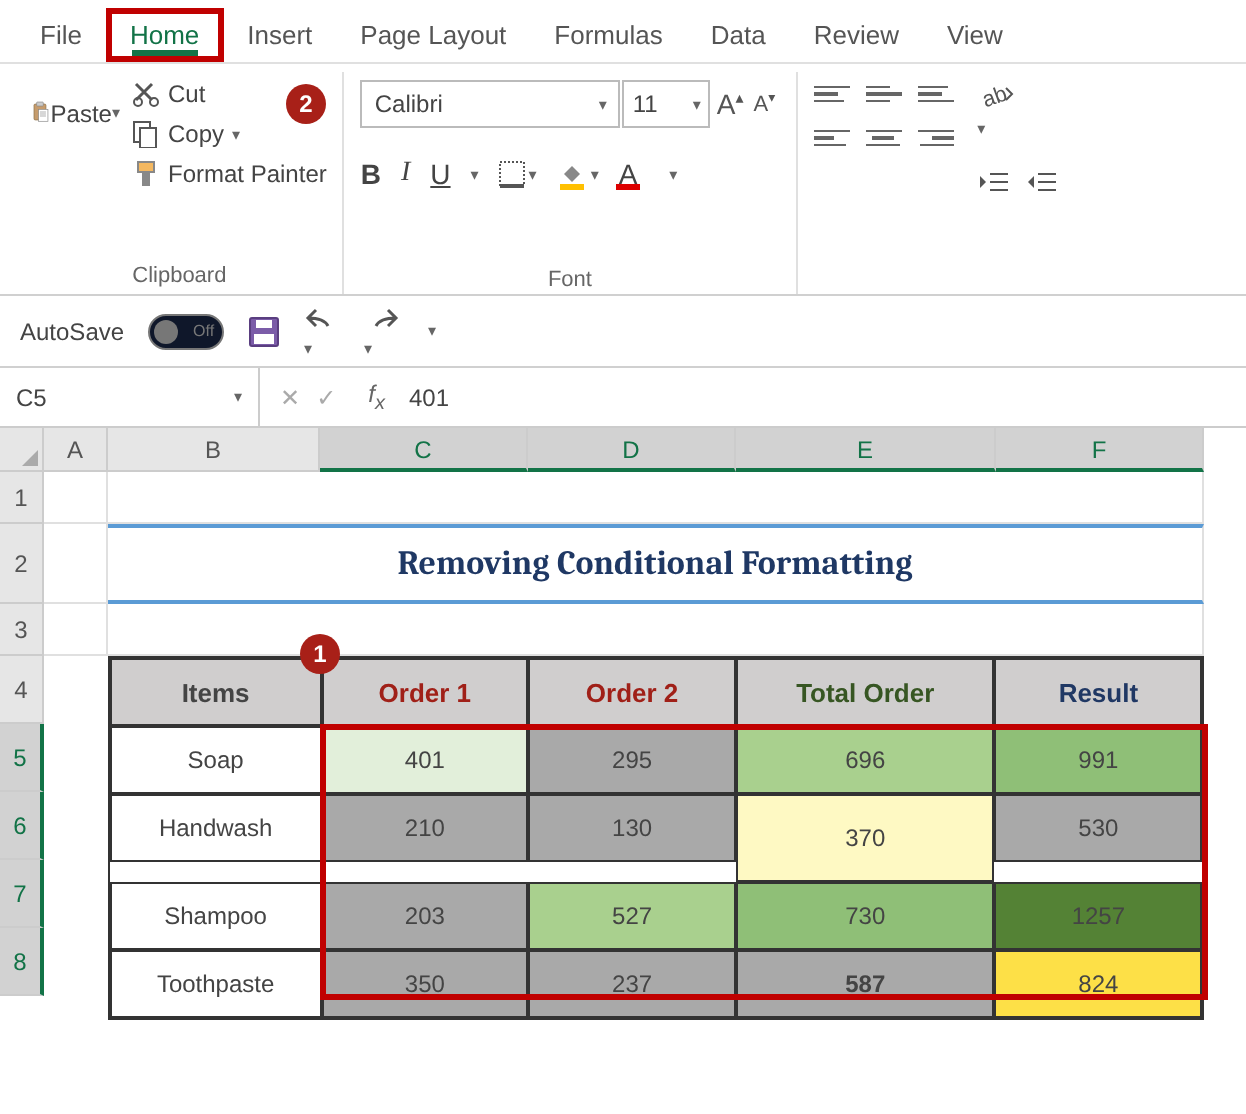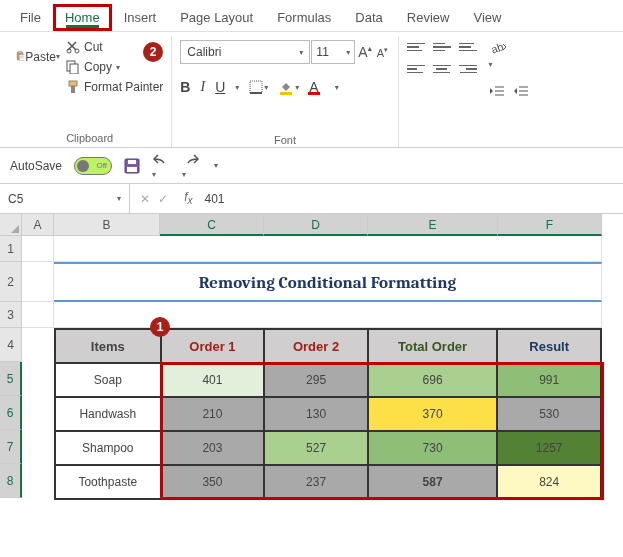--- a/index.html
+++ b/index.html
@@ -36,21 +36,21 @@
 .fu { text-decoration: underline; font-size: 14px; cursor: pointer; color: #444; }
 .border-icon, .fill-icon, .fontcolor-icon { cursor: pointer; display: flex; align-items: center; gap: 1px; }
 
 .align-group { display: flex; flex-direction: column; gap: 8px; }
 .align-row { display: flex; gap: 8px; }
 .align-btn { width: 18px; height: 14px; cursor: pointer; display: flex; flex-direction: column; justify-content: center; gap: 2px; }
 .align-btn span { display: block; height: 1.5px; background: #666; }
 
 
 .autosave-row { display: flex; align-items: center; gap: 12px; padding: 6px 10px; background: #fff; border-bottom: 1px solid #d0d0d0; height: 36px; }
-.toggle { width: 38px; height: 18px; border: 1px solid #777; border-radius: 9px; position: relative; background: #bef264; }
+.toggle { width: 38px; height: 18px; border: 1px solid #777; border-radius: 9px; position: relative; background: #0f172a; }
 .toggle::after { content: ""; position: absolute; width: 12px; height: 12px; background: #777; border-radius: 50%; top: 2px; left: 2px; }
 .toggle-label { font-size: 8px; color: #777; position: absolute; right: 4px; top: 3px; }
 .qat-btn { cursor: pointer; color: #555; }
 
 
 .fbar { display: flex; align-items: center; border-bottom: 1px solid #ccc; height: 30px; background: #fff; }
 .namebox { width: 130px; border-right: 1px solid #ccc; padding: 0 8px; font-size: 12px; display: flex; align-items: center; justify-content: space-between; height: 100%; }
 .fx-buttons { display: flex; align-items: center; gap: 8px; padding: 0 10px; color: #888; }
 .fx-label { font-style: italic; color: #666; padding: 0 6px; }
 .formula-val { flex: 1; padding: 0 6px; font-size: 12px; }
@@ -341,35 +341,35 @@
         <div class="cell" style="width:106px;height:34px;background:#fff">Soap</div>
         <div class="cell" style="width: 104px; height: 34px; background: rgb(226, 239, 218);">401</div>
         <div class="cell" style="width: 104px; height: 34px; background: rgb(169, 169, 169);">295</div>
         <div class="cell" style="width: 130px; height: 34px; background: rgb(169, 208, 142);">696</div>
         <div class="cell" style="width: 104px; height: 34px; background: rgb(143, 191, 119);">991</div>
       </div>
       <div class="row">
         <div class="cell" style="width:106px;height:34px;background:#fff">Handwash</div>
         <div class="cell" style="width: 104px; height: 34px; background: rgb(169, 169, 169);">210</div>
         <div class="cell" style="width: 104px; height: 34px; background: rgb(169, 169, 169);">130</div>
-        <div class="cell" style="width: 130px; height: 34px; background: #fde047;">370</div>
+        <div class="cell" style="width: 130px; height: 44px; background: #fef9c3;">370</div>
         <div class="cell" style="width: 104px; height: 34px; background: rgb(169, 169, 169);">530</div>
       </div>
       <div class="row">
         <div class="cell" style="width:106px;height:34px;background:#fff">Shampoo</div>
         <div class="cell" style="width: 104px; height: 34px; background: rgb(169, 169, 169);">203</div>
         <div class="cell" style="width: 104px; height: 34px; background: rgb(169, 208, 142);">527</div>
         <div class="cell" style="width: 130px; height: 34px; background: rgb(143, 191, 119);">730</div>
         <div class="cell" style="width: 104px; height: 34px; background: rgb(84, 130, 53);">1257</div>
       </div>
       <div class="row">
         <div class="cell" style="width:106px;height:34px;background:#fff">Toothpaste</div>
         <div class="cell" style="width: 104px; height: 34px; background: rgb(169, 169, 169);">350</div>
         <div class="cell" style="width: 104px; height: 34px; background: rgb(169, 169, 169);">237</div>
         <div class="cell" style="width: 130px; height: 34px; background: rgb(169, 169, 169); font-weight: bold;">587</div>
-        <div class="cell" style="width: 104px; height: 34px; background: #fef9c3;">824</div>
+        <div class="cell" style="width: 104px; height: 34px; background: #fde047;">824</div>
       </div>
     </div>
 
     <div class="selection-box" style="left:138px;top:126px;width:444px;height:138px"></div>
     <div class="badge" style="top:81px; left:128px;">1</div>
   </div>
 </div>
 
 </body></html>

